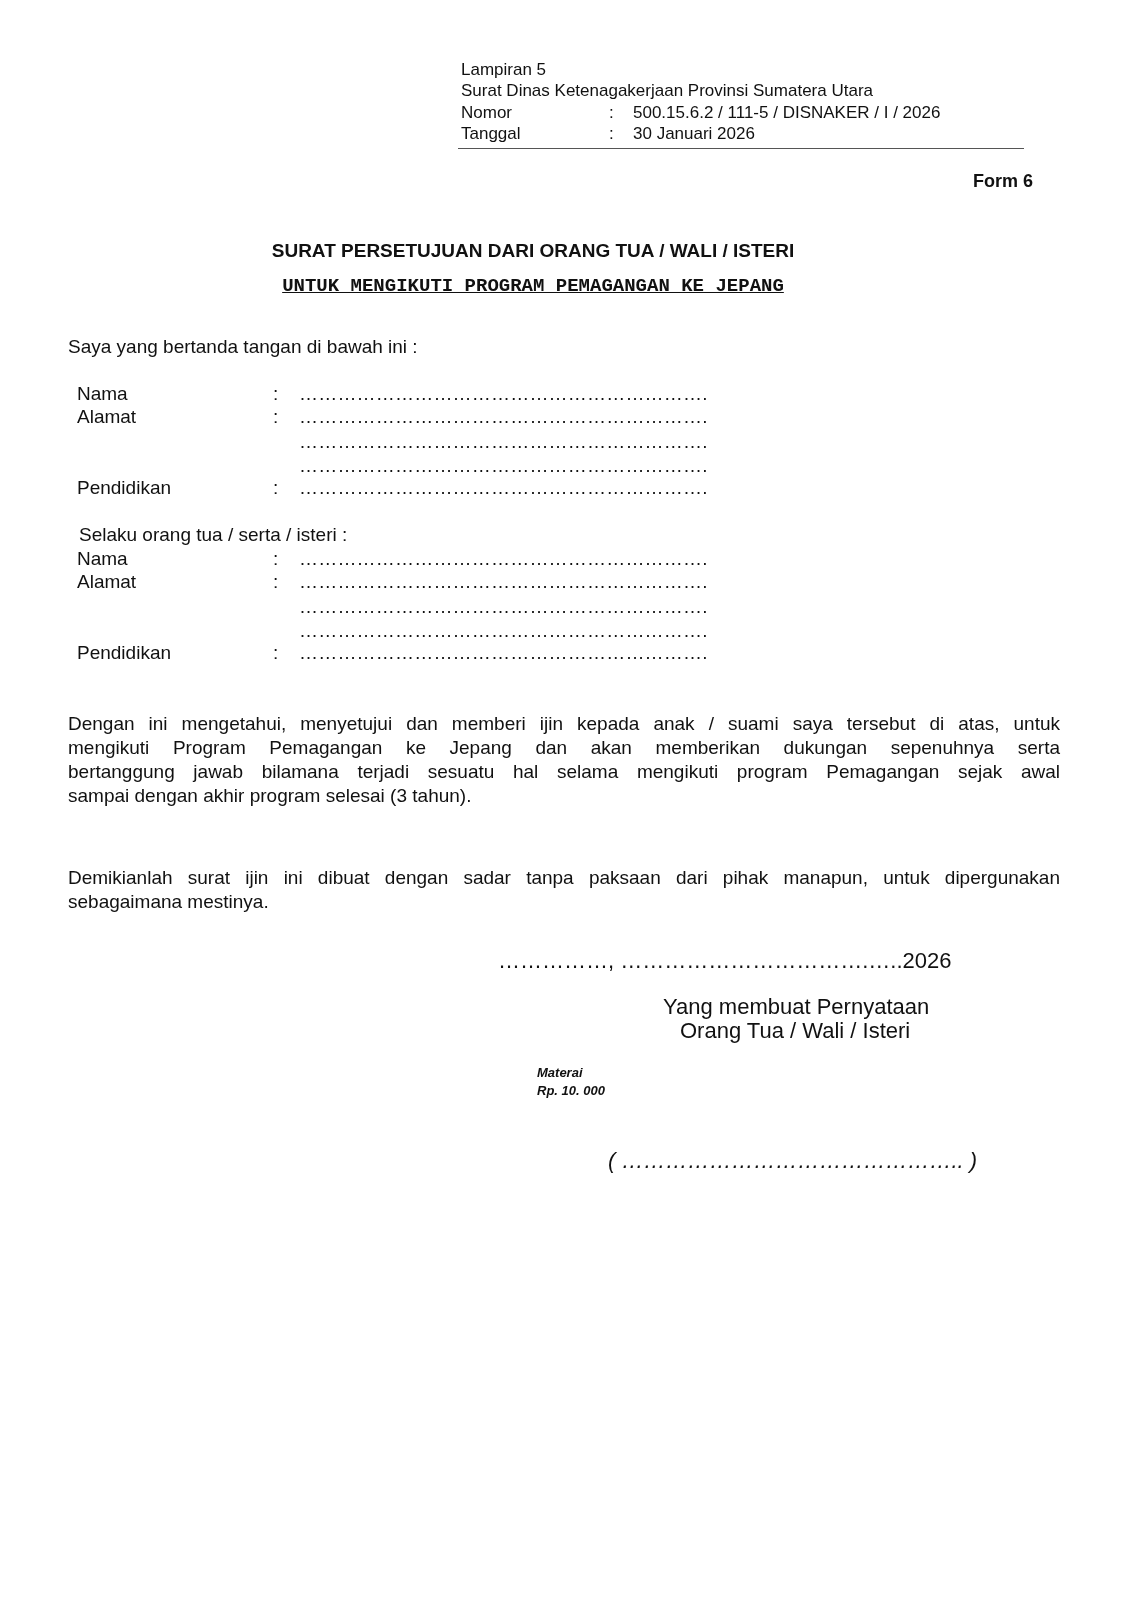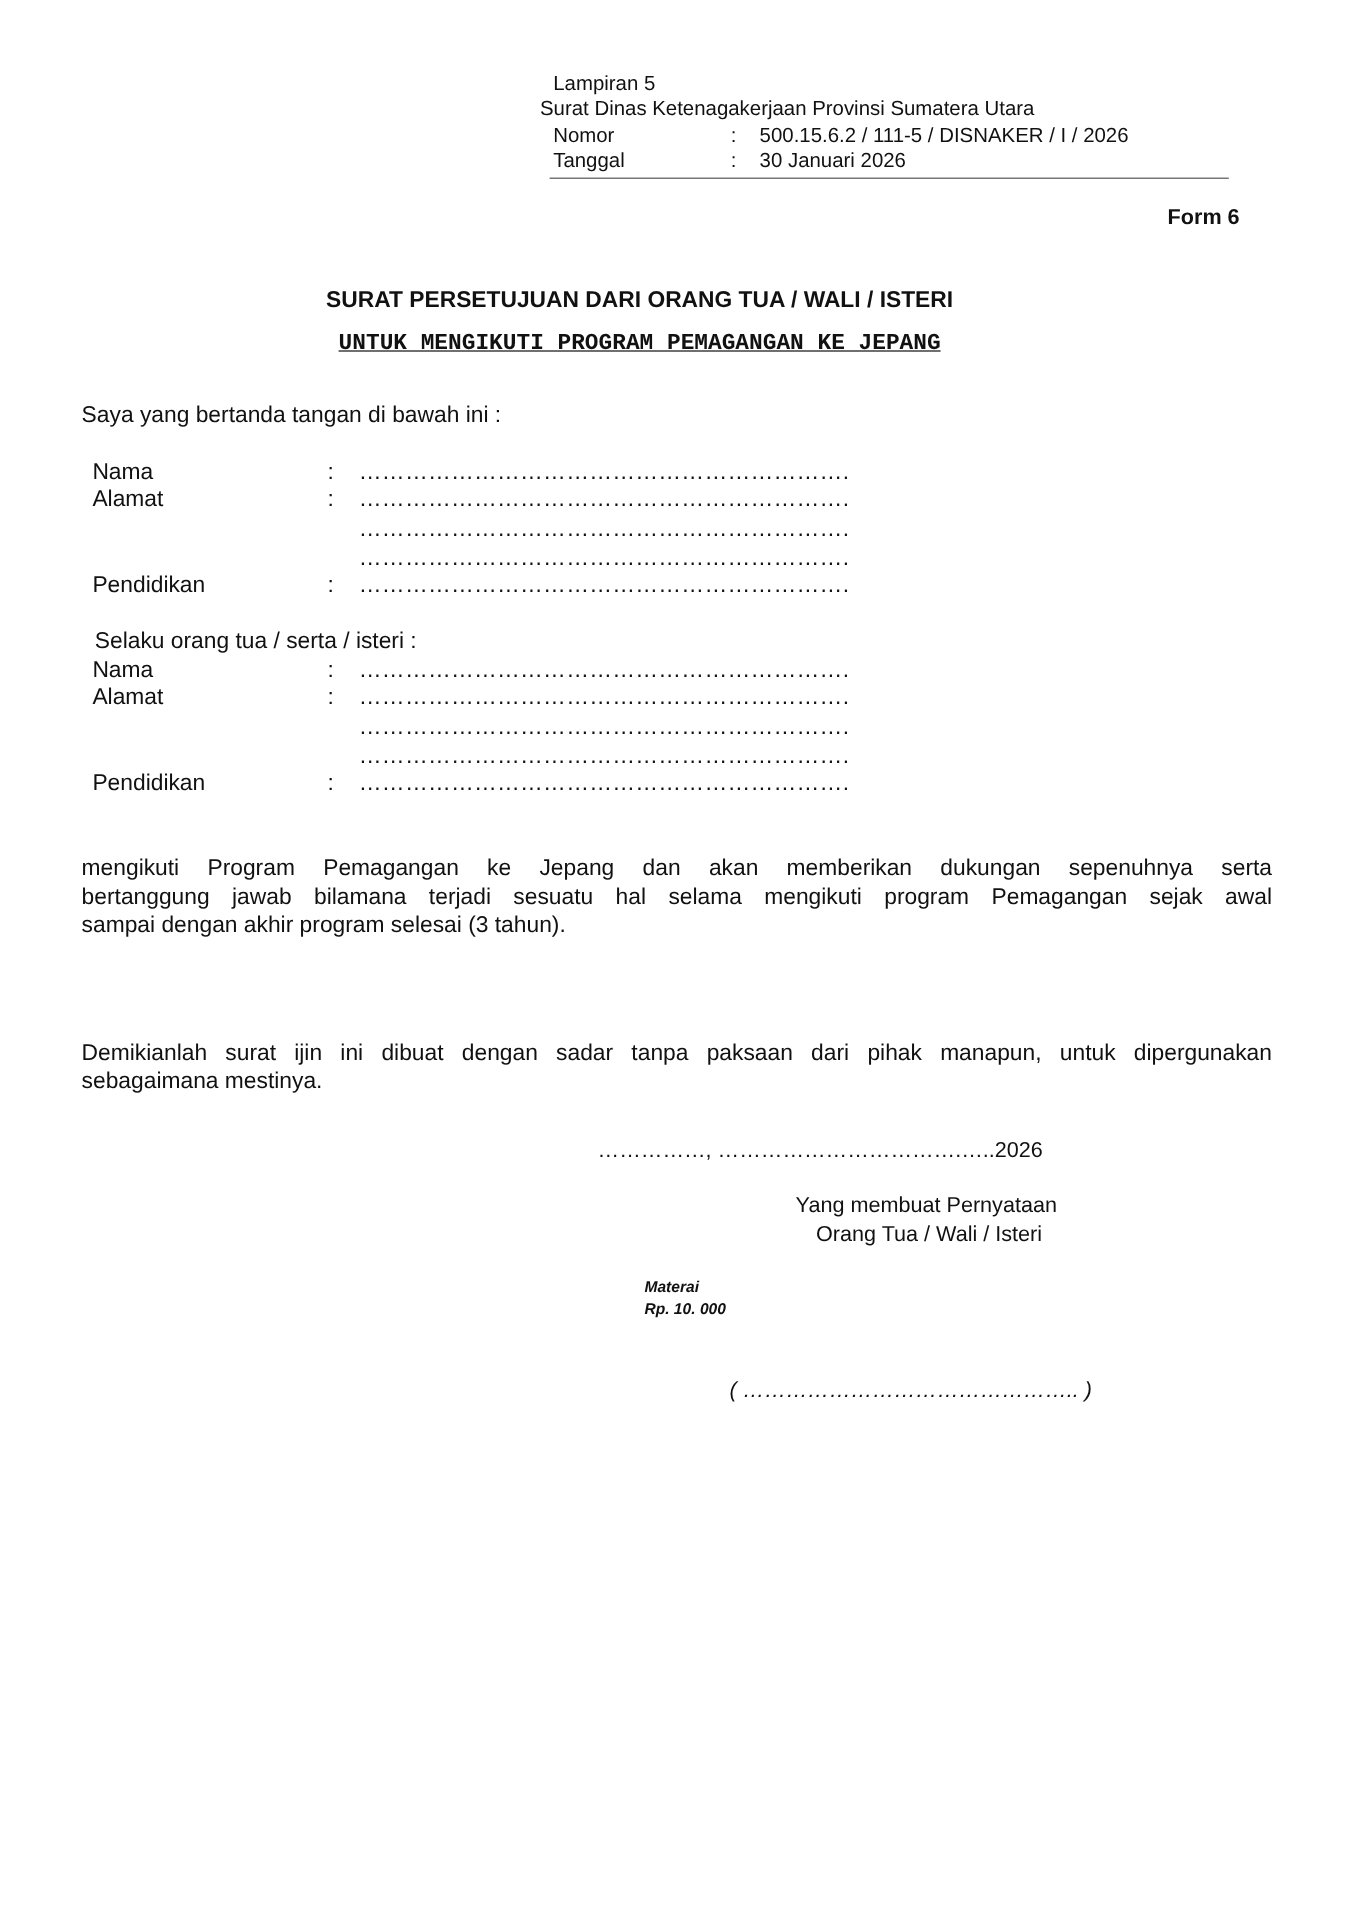--- a/index.html
+++ b/index.html
@@ -14,28 +14,28 @@
   .form-no { font-weight: bold; font-size: 18px; }
   .title { font-weight: bold; font-size: 19px; text-align: center; width: 1066px; left: 0; }
   .title2 span { text-decoration: underline; }
   .body-text { font-size: 19px; }
   .row { position: absolute; font-size: 19px; height: 23px; line-height: 23px; }
   .row .lbl { position: absolute; left: 0; }
   .row .colon { position: absolute; left: 196px; }
   .row .dots { position: absolute; left: 222px; letter-spacing: 0.2px; }
   .para { position: absolute; left: 68px; width: 992px; font-size: 19px; line-height: 24px;
           text-align: justify; }
-  .sig { font-size: 18px; }
+  .sig { font-size: 22px; }
   .materai { font-weight: bold; font-style: italic; font-size: 13px; line-height: 18px; }
 </style>
 </head>
 <body>
 
 <div class="abs hdr" style="left:461px; top:59px;">Lampiran 5</div>
-<div class="abs hdr" style="left:450px; top:80px;text-align:right;">Surat Dinas Ketenagakerjaan Provinsi Sumatera Utara</div>
+<div class="abs hdr" style="left:461px; top:80px;text-align:right;">Surat Dinas Ketenagakerjaan Provinsi Sumatera Utara</div>
 <div class="abs hdr" style="left:461px; top:102px;">
   <span class="lbl">Nomor</span><span class="col">:</span><span>500.15.6.2 /  111-5 / DISNAKER / I / 2026</span>
 </div>
 <div class="abs hdr" style="left:461px; top:123px;">
   <span class="lbl">Tanggal</span><span class="col">:</span><span>30  Januari 2026</span>
 </div>
 <div class="hdr-rule"></div>
 
 <div class="abs form-no" style="left:973px; top:171px;">Form 6</div>
 
@@ -87,20 +87,21 @@
     <span class="dots">……………………………………………………….</span>
   </div>
   <div class="row" style="left:77px; top:641px; width:700px;">
     <span class="lbl">Pendidikan</span>
     <span class="colon">:</span>
     <span class="dots">……………………………………………………….</span>
   </div>
 </div>
 
 <div class="para" style="top:712px;">
+  <div style="text-align-last: justify;">Dengan ini mengetahui, menyetujui dan memberi ijin kepada anak / suami saya tersebut di atas, untuk</div>
   <div style="text-align-last: justify;">mengikuti Program Pemagangan ke Jepang dan akan memberikan dukungan sepenuhnya serta</div>
   <div style="text-align-last: justify;">bertanggung jawab bilamana terjadi sesuatu hal selama mengikuti program Pemagangan sejak awal</div>
   <div>sampai dengan akhir  program selesai (3 tahun).</div>
 </div>
 
 <div class="para" style="top:830px;margin-top:36px;">
   <div style="text-align-last: justify;">Demikianlah surat ijin  ini dibuat dengan sadar tanpa paksaan dari pihak manapun, untuk dipergunakan</div>
   <div>sebagaimana mestinya.</div>
 </div>
 

